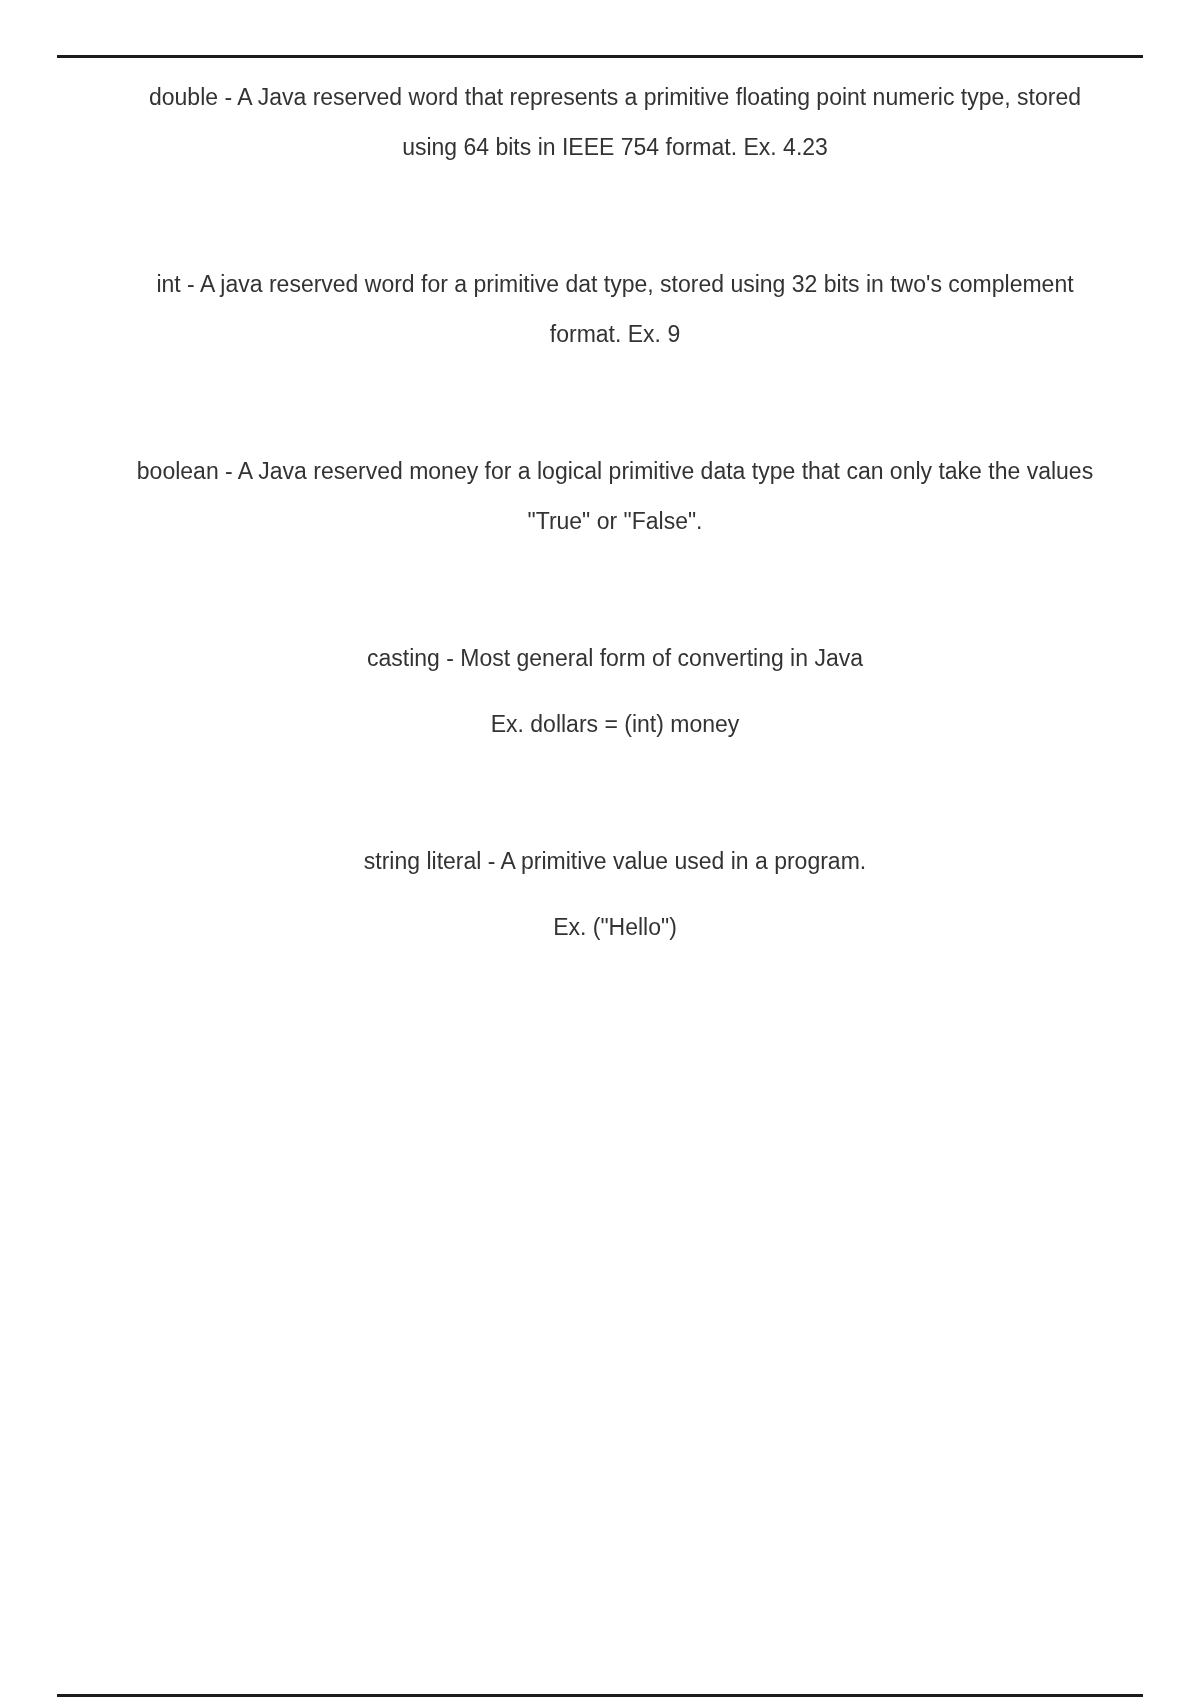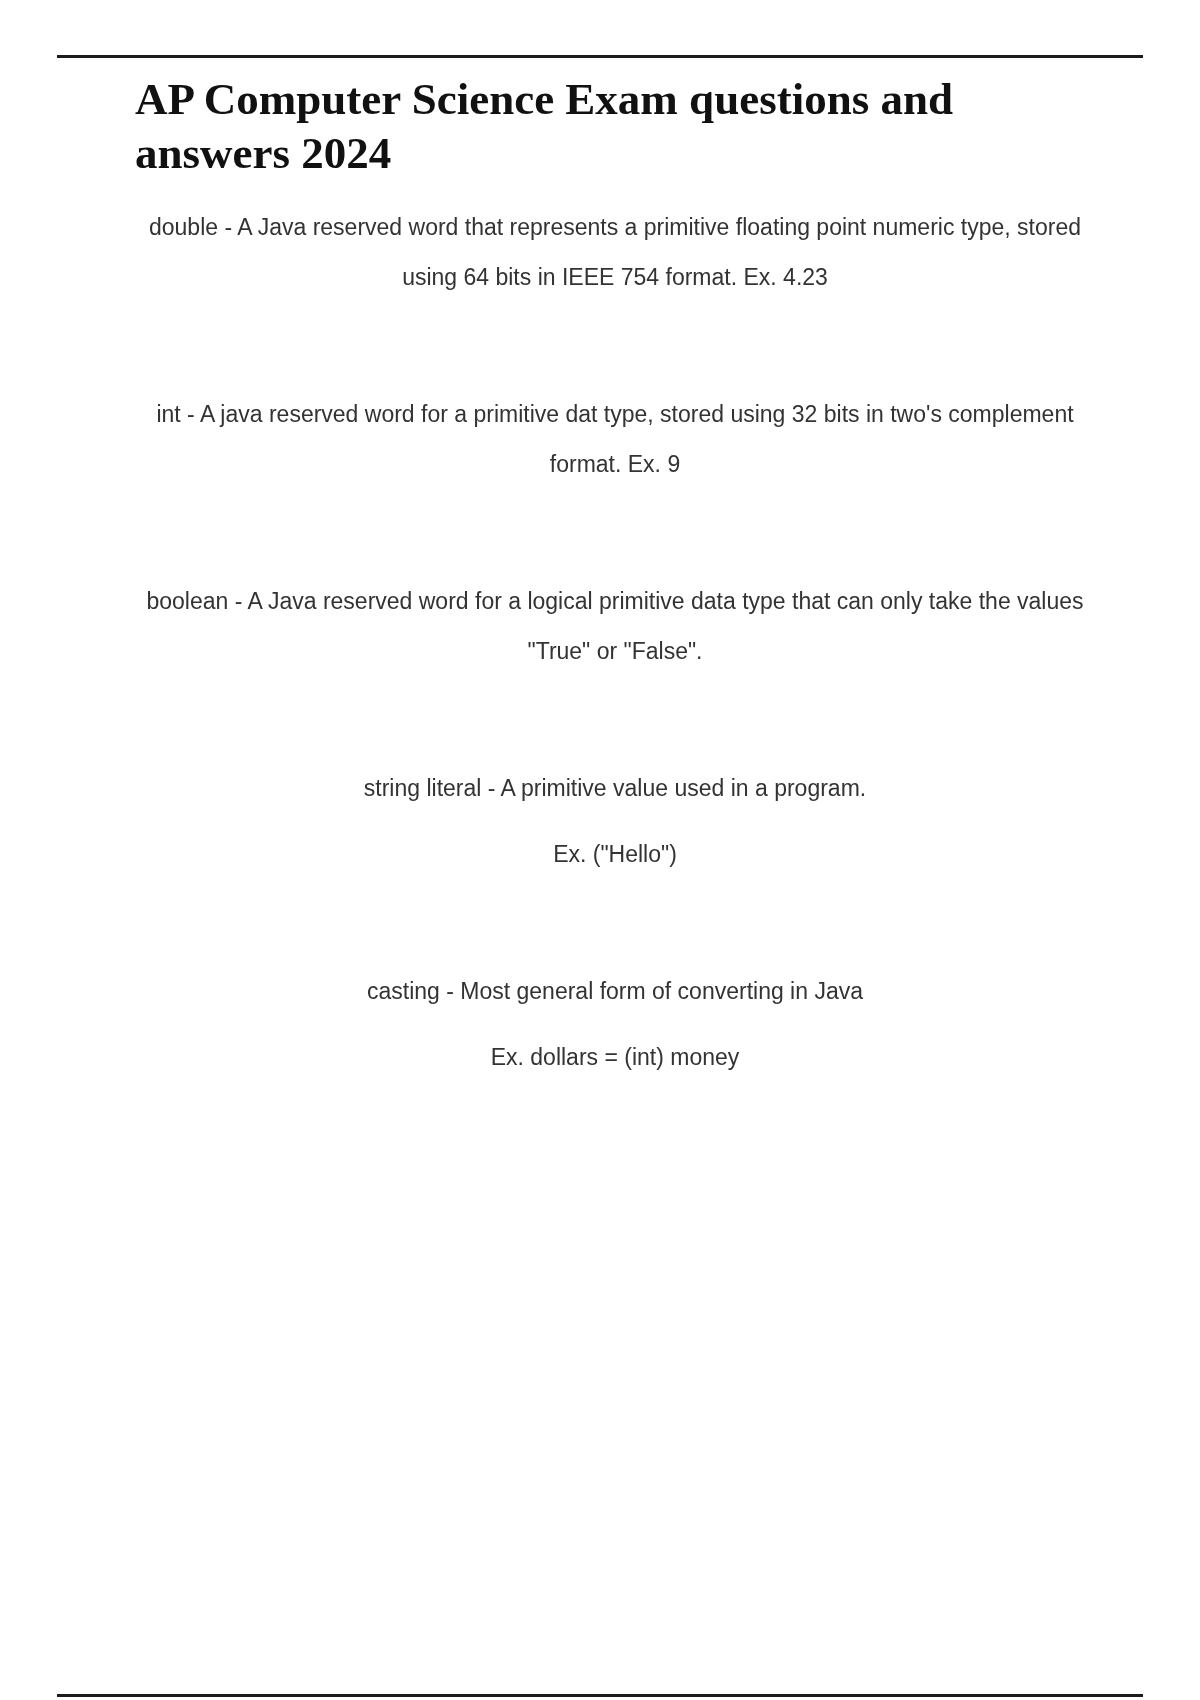--- a/index.html
+++ b/index.html
@@ -54,44 +54,43 @@
 </style>
 </head>
 <body>
 
 <div class="page">
 
   <div class="rule rule-top"></div>
 
   <div class="content">
 
-    <h1 class="doc-title">AP Computer Science Exam questions and answers 2024</h1>
 
     <div class="qa-list">
 
       <div class="qa">
         <p>double - A Java reserved word that represents a primitive floating point numeric type, stored using 64 bits in IEEE 754 format. Ex. 4.23</p>
       </div>
 
       <div class="qa">
         <p>int - A java reserved word for a primitive dat type, stored using 32 bits in two's complement format. Ex. 9</p>
       </div>
 
       <div class="qa">
-        <p>boolean - A Java reserved word for a logical primitive data type that can only take the values "True" or "False".</p>
+        <p>boolean - A Java reserved money for a logical primitive data type that can only take the values "True" or "False".</p>
+      </div>
+
+      <div class="qa">
+        <p>casting - Most general form of converting in Java</p>
+        <p>Ex. dollars = (int) money</p>
       </div>
 
       <div class="qa">
         <p>string literal - A primitive value used in a program.</p>
         <p>Ex. ("Hello")</p>
-      </div>
-
-      <div class="qa">
-        <p>casting - Most general form of converting in Java</p>
-        <p>Ex. dollars = (int) money</p>
       </div>
 
 
     </div>
   </div>
 
   <div class="rule rule-bottom"></div>
 
 </div>
 

